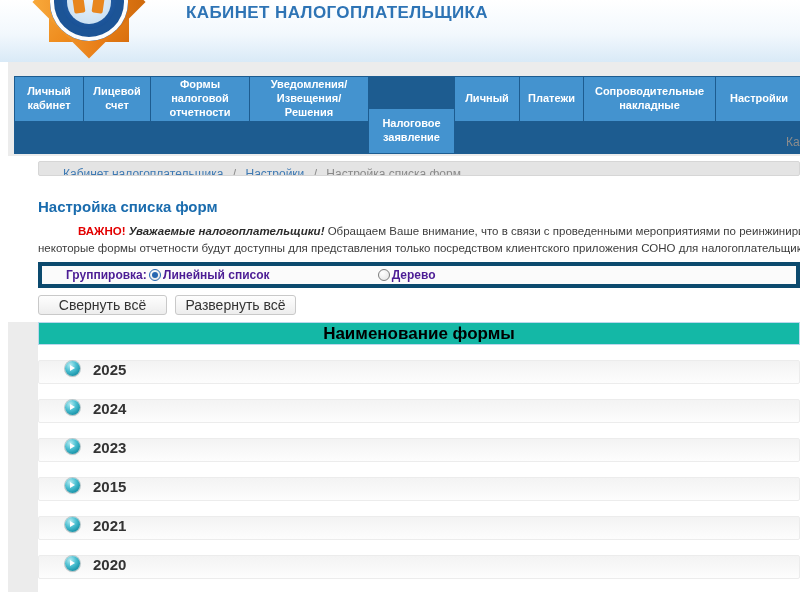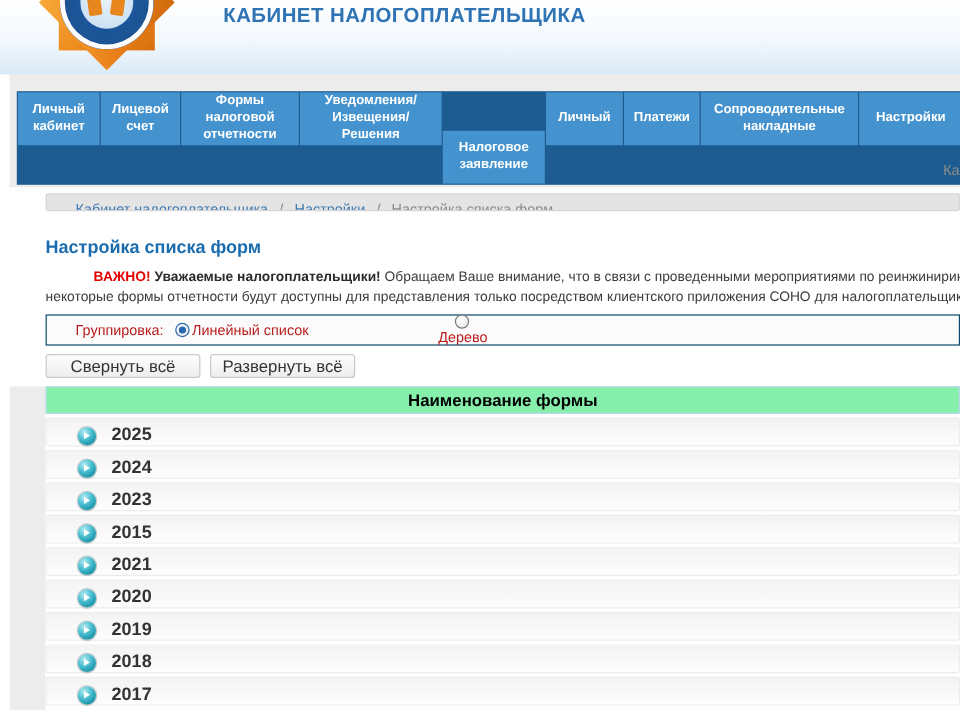--- a/index.html
+++ b/index.html
@@ -60,58 +60,58 @@
     font-size:12px;line-height:25px;padding-left:24px;white-space:nowrap;overflow:hidden;
   }
   .bc-link{color:#3f7ab3;cursor:pointer;}
   .bc-sep{color:#8a8a8a;margin:0 6px;}
   .bc-current{color:#8a8a8a;}
   
   .page-title{position:absolute;left:38px;top:198px;font-size:15px;font-weight:bold;color:#1a6cae;white-space:nowrap;}
   .notice{position:absolute;left:38px;top:223px;width:762px;font-size:11.5px;color:#3c3c3c;}
   .notice-line{white-space:nowrap;overflow:hidden;height:17px;line-height:17px;}
   .warn{color:#e30000;font-weight:bold;padding-left:40px;}
-  .bold-dark{color:#2b2b2b;font-weight:bold;}
+  .bold-dark{color:#2b2b2b;font-weight:bold;font-style:italic;}
   
   .group-box{
     position:absolute;left:38px;top:262px;width:762px;height:26px;box-sizing:border-box;
-    border:1px solid #0c4a6e;background:#fbfbfb;display:flex;align-items:center;font-size:12px;color:#b91c1c;
+    border:4px solid #0c4a6e;background:#fbfbfb;display:flex;align-items:center;font-size:12px;color:#4c1d95;font-weight:bold;
   }
   .group-label{margin-left:24px;width:83px;}
   .radio-opt{display:flex;align-items:center;cursor:pointer;text-align:center;}
   .radio-opt.first{margin-left:0px;}
-  .radio-opt.second{margin-left:108px;flex-direction:column;}
+  .radio-opt.second{margin-left:108px;}
   .radio{width:12px;height:12px;border-radius:50%;box-sizing:border-box;
     border:1px solid #7d7d7d;background:radial-gradient(circle at 35% 30%,#ffffff 0%,#e3e3e3 100%);
     margin-right:2px;position:relative;}
   .radio.selected{border-color:#2767b0;}
   .radio.selected::after{content:"";position:absolute;left:2px;top:2px;width:6px;height:6px;border-radius:50%;background:#2767b0;}
   
   .actions{position:absolute;left:38px;top:295px;display:flex;gap:8px;}
   .action-btn{
     height:20px;box-sizing:border-box;border:1px solid #c9c9c9;border-radius:3px;
     background:linear-gradient(180deg,#fefefe 0%,#ededed 100%);
     font-size:14px;color:#333;display:flex;align-items:center;justify-content:center;cursor:pointer;
     font-family:"Liberation Sans",sans-serif;
   }
   .action-btn.collapse{width:129px;}
   .action-btn.expand{width:121px;}
   
   .table-zone{position:absolute;left:8px;top:322px;width:792px;bottom:0;display:flex;}
   .table-gutter{width:30px;background:#ececec;}
   .form-table{flex:1;background:#ffffff;}
   .table-header{
-    height:23px;box-sizing:border-box;background:#86efac;border:1px solid #bad7ec;
-    text-align:center;font-size:14px;font-weight:bold;color:#000;line-height:21px;
+    height:23px;box-sizing:border-box;background:#14b8a6;border:1px solid #bad7ec;
+    text-align:center;font-size:17px;font-weight:bold;color:#000;line-height:21px;
   }
   .year-row{
-    margin-top:3px;height:24px;box-sizing:border-box;
+    margin-top:15px;height:24px;box-sizing:border-box;
     background:linear-gradient(180deg,#f3f3f3 0%,#fdfdfd 100%);
     border:1px solid #ececec;border-radius:2px;
-    display:flex;align-items:flex-end;cursor:pointer;
+    display:flex;align-items:flex-start;cursor:pointer;
   }
   .sphere{
     width:15px;height:15px;border-radius:50%;margin-left:26px;position:relative;flex:0 0 15px;
     background:radial-gradient(circle at 35% 28%,#b6ecf2 0%,#4cc0d2 40%,#1b95aa 75%,#11798c 100%);
     box-shadow:0 0 0 1px #b9c8cb, 0 1px 1px rgba(0,0,0,0.25);
   }
   .sphere::after{
     content:"";position:absolute;left:5px;top:4px;width:0;height:0;
     border-left:5px solid #ffffff;border-top:3.5px solid transparent;border-bottom:3.5px solid transparent;
   }

